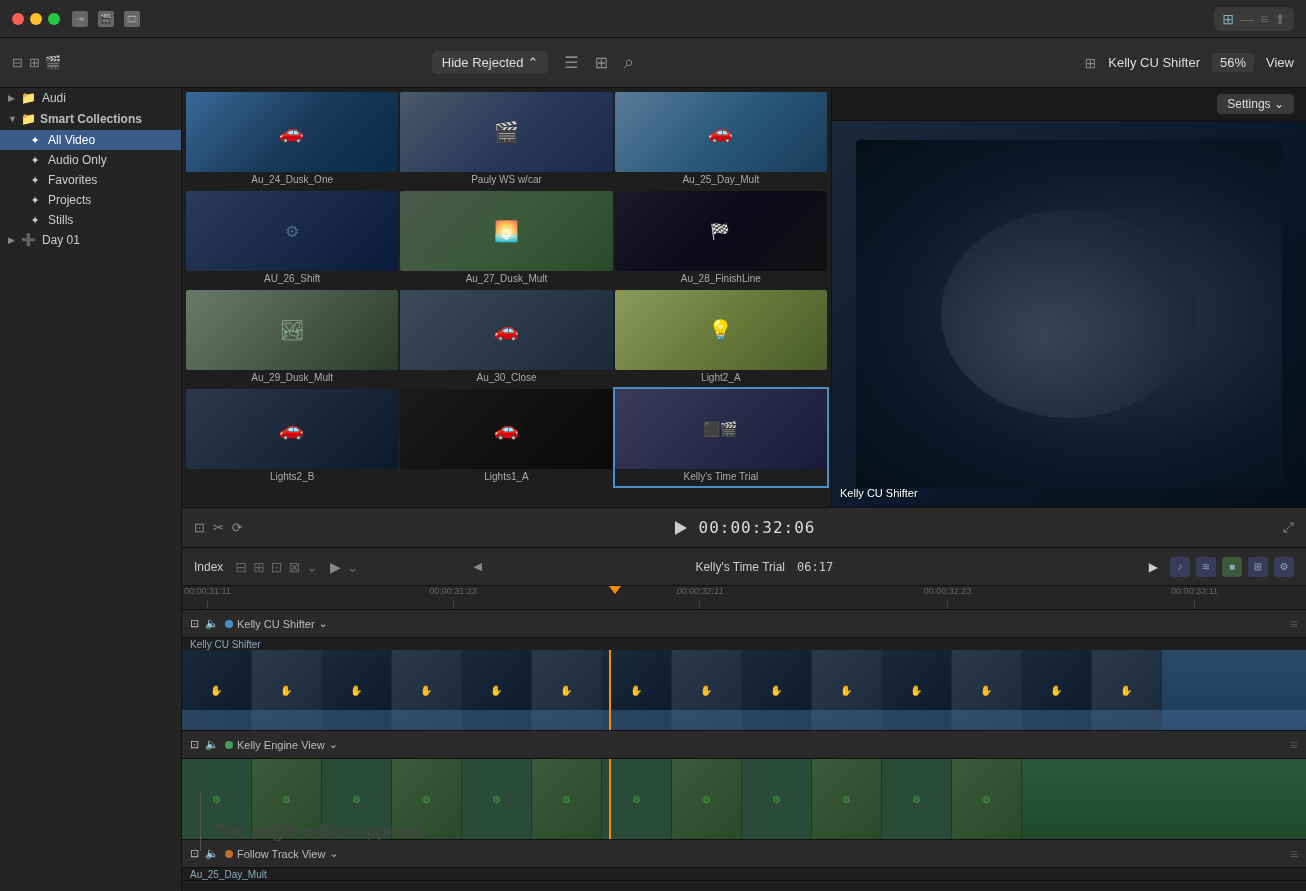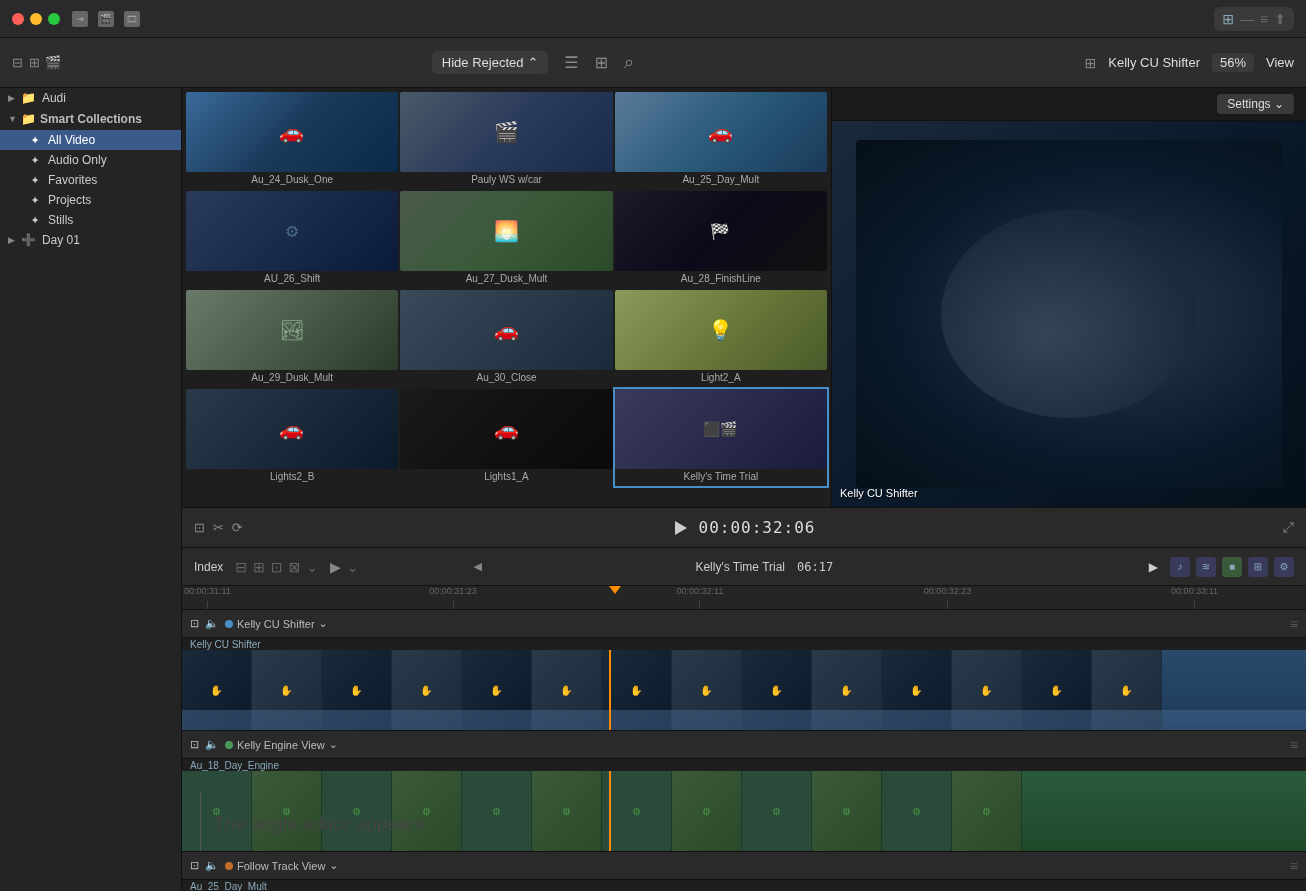--- a/index.html
+++ b/index.html
@@ -779,21 +779,21 @@
 
       <div class="timeline-ruler">
         <div class="ruler-mark" style="left:2px;">
           <span style="font-size:9px;color:#666;">00:00:31:11</span>
           <div class="ruler-line"></div>
         </div>
         <div class="ruler-mark" style="left:22%;">
           <span style="font-size:9px;color:#666;">00:00:31:23</span>
           <div class="ruler-line"></div>
         </div>
-        <div class="ruler-mark" style="left:44%;">
+        <div class="ruler-mark" style="left:44%;font-style:italic;">
           <span style="font-size:9px;color:#666;">00:00:32:11</span>
           <div class="ruler-line"></div>
         </div>
         <div class="ruler-mark" style="left:66%;">
           <span style="font-size:9px;color:#666;">00:00:32:23</span>
           <div class="ruler-line"></div>
         </div>
         <div class="ruler-mark" style="left:88%;">
           <span style="font-size:9px;color:#666;">00:00:33:11</span>
           <div class="ruler-line"></div>
@@ -878,23 +878,20 @@
           <div class="track-header">
             <span style="font-size:11px;">⊡</span>
             <span style="font-size:11px;">🔈</span>
             <div class="track-label-chip">
               <div class="chip-dot chip-green"></div>
               <span>Kelly Engine View</span>
               <span style="cursor:pointer;">⌄</span>
             </div>
             <span class="track-menu-icon">≡</span>
           </div>
-          <div class="track-name-tag">
-            <span>Au_18_Day_Engine</span>
-          </div>
           <div class="track-content">
             <div class="track-clip-bar green">
               <div class="track-clip-thumbnails">
                 <div class="mini-thumb green" style="width:70px;">
                   <span style="font-size:10px; color:#4a9a4a;">⚙</span>
                 </div>
                 <div class="mini-thumb green" style="background:linear-gradient(135deg,#3a5a3a,#2a4a2a); width:70px;">
                   <span style="font-size:10px; color:#4a9a4a;">⚙</span>
                 </div>
                 <div class="mini-thumb green" style="width:70px;">
@@ -949,20 +946,20 @@
           </div>
 
         </div>
 
       </div>
     </div>
 
   </div>
 </div>
 
-<div style="position:absolute; bottom:40px; left:200px; display:flex; align-items:flex-start; gap:12px;">
+<div style="position:absolute; bottom:40px; left:200px; display:flex; align-items:center; gap:12px;">
   <div style="display:flex; flex-direction:column; align-items:center;">
     <div style="width:1px; height:60px; background:#555;"></div>
   </div>
   <div class="caption-area" style="padding:0; margin-top:20px;">
     <div style="font-size:19px; color:#444; font-family:-apple-system,sans-serif;">The angle editor appears</div>
   </div>
 </div>
 
 </body></html>

